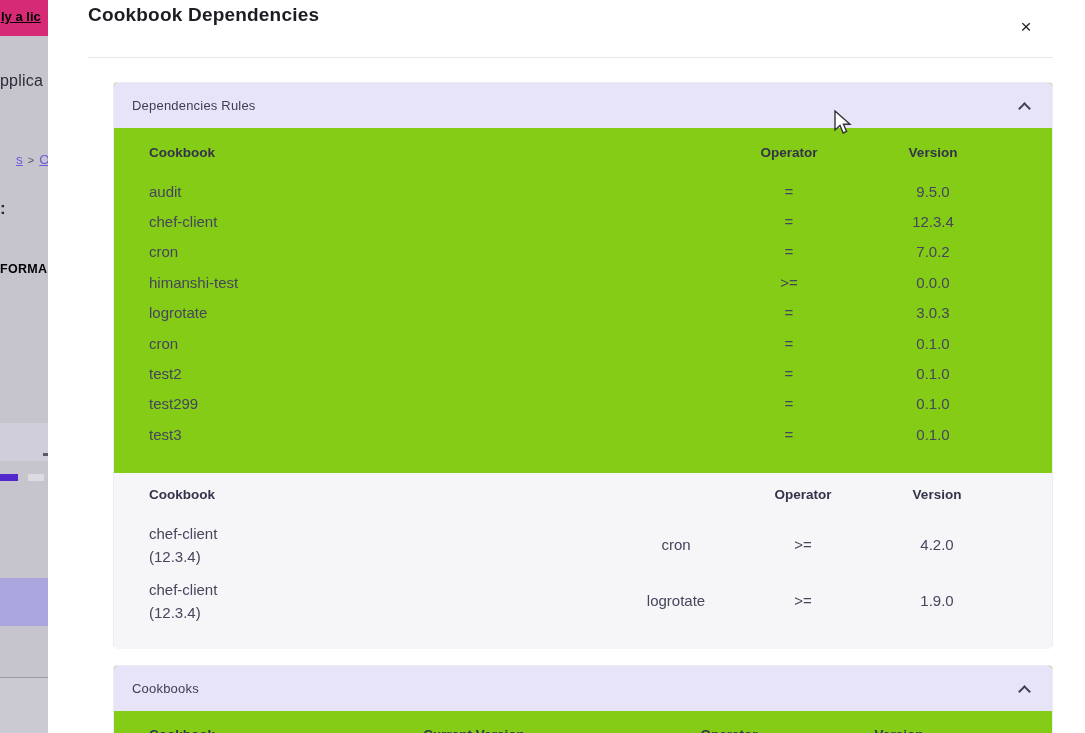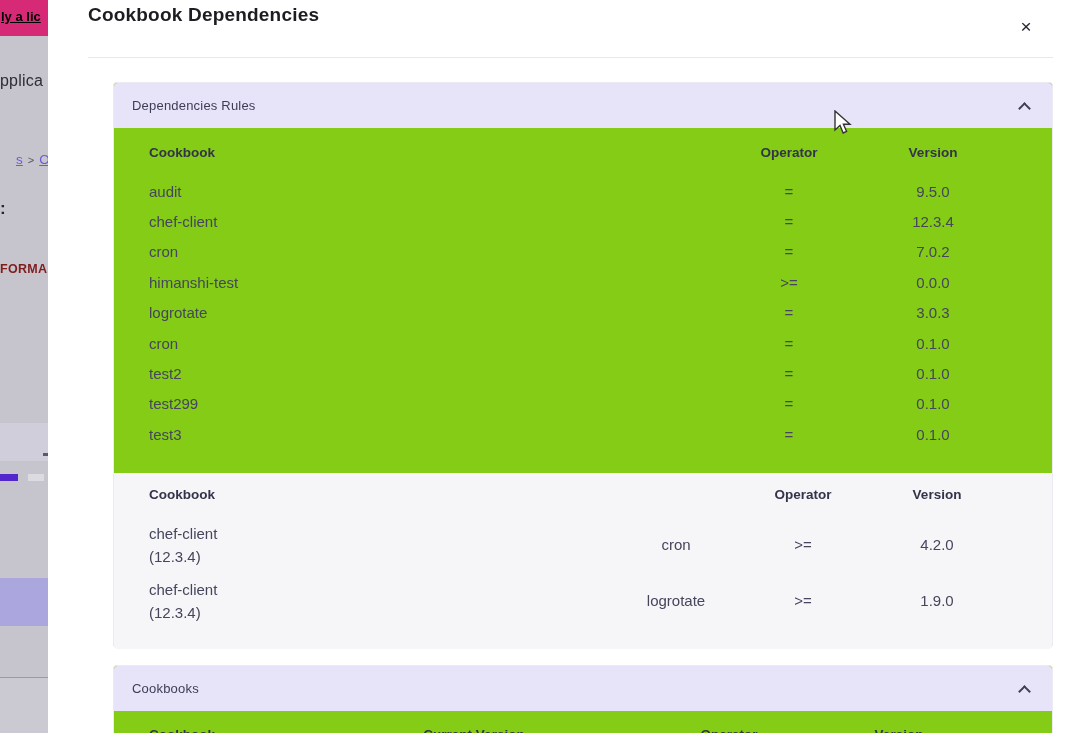--- a/index.html
+++ b/index.html
@@ -11,21 +11,21 @@
   .backdrop-strip { position:absolute; left:0; top:0; width:48px; height:733px; overflow:hidden; }
   .banner { position:absolute; left:0; top:0; width:48px; height:36px; background:#d62a76; }
   .banner-link { position:absolute; left:1px; top:9px; color:#000000; font-size:13px; font-weight:700;
                  text-decoration:underline; white-space:nowrap; }
   .bg-snippet { position:absolute; color:#2d2d38; white-space:nowrap; }
   .snip-app { left:0; top:72px; font-size:16px; letter-spacing:0.2px; }
   .crumbs { position:absolute; left:16px; top:152px; font-size:13.5px; white-space:nowrap; }
   .crumb-link { color:#7158d8; text-decoration:underline; }
   .crumb-sep { color:#55555f; font-size:11px; margin:0 5px; }
   .snip-colon { left:0; top:199px; font-size:17px; font-weight:700; color:#26262e; }
-  .snip-forma { left:0; top:262px; font-size:12.5px; font-weight:700; color:#7f1d1d; letter-spacing:0.3px; }
+  .snip-forma { left:0; top:262px; font-size:12.5px; font-weight:700; color:#000000; letter-spacing:0.3px; }
   .lightbox { position:absolute; left:0; top:423px; width:57px; height:38px; background:#d0cedb; }
   .tick { position:absolute; left:43px; top:453px; width:7px; height:3px; background:#5a5a66; }
   .prog-purple { position:absolute; left:0; top:474px; width:18px; height:7px; background:#5327cc; }
   .prog-gray { position:absolute; left:28px; top:474px; width:16px; height:7px; background:#dddbe2; }
   .sel-band { position:absolute; left:0; top:578px; width:48px; height:48px; background:#aca6de; }
   .hr-line { position:absolute; left:0; top:677px; width:48px; height:1px; background:#9b99a3; }
   .below-hr { position:absolute; left:0; top:678px; width:48px; height:55px; background:#cbc9d2; }
 
   
   .modal { position:absolute; left:48px; top:0; width:1037px; height:733px; background:#ffffff; }

